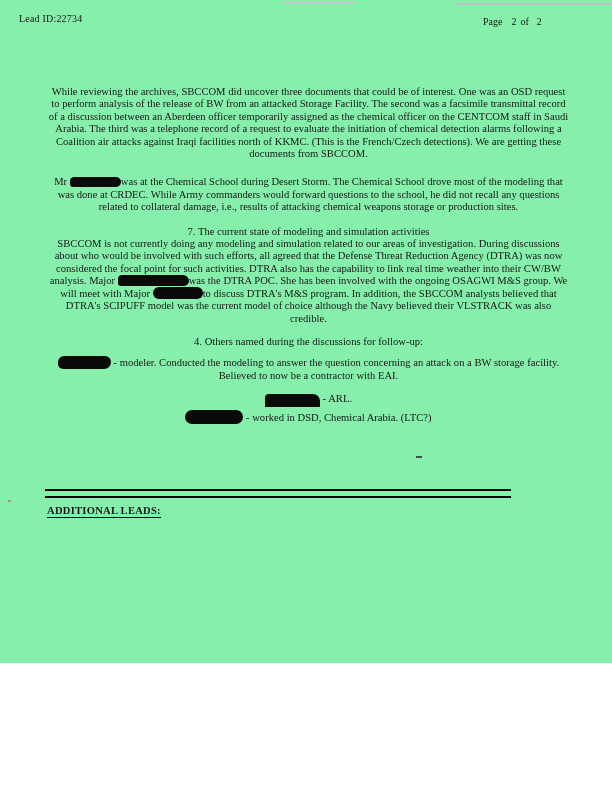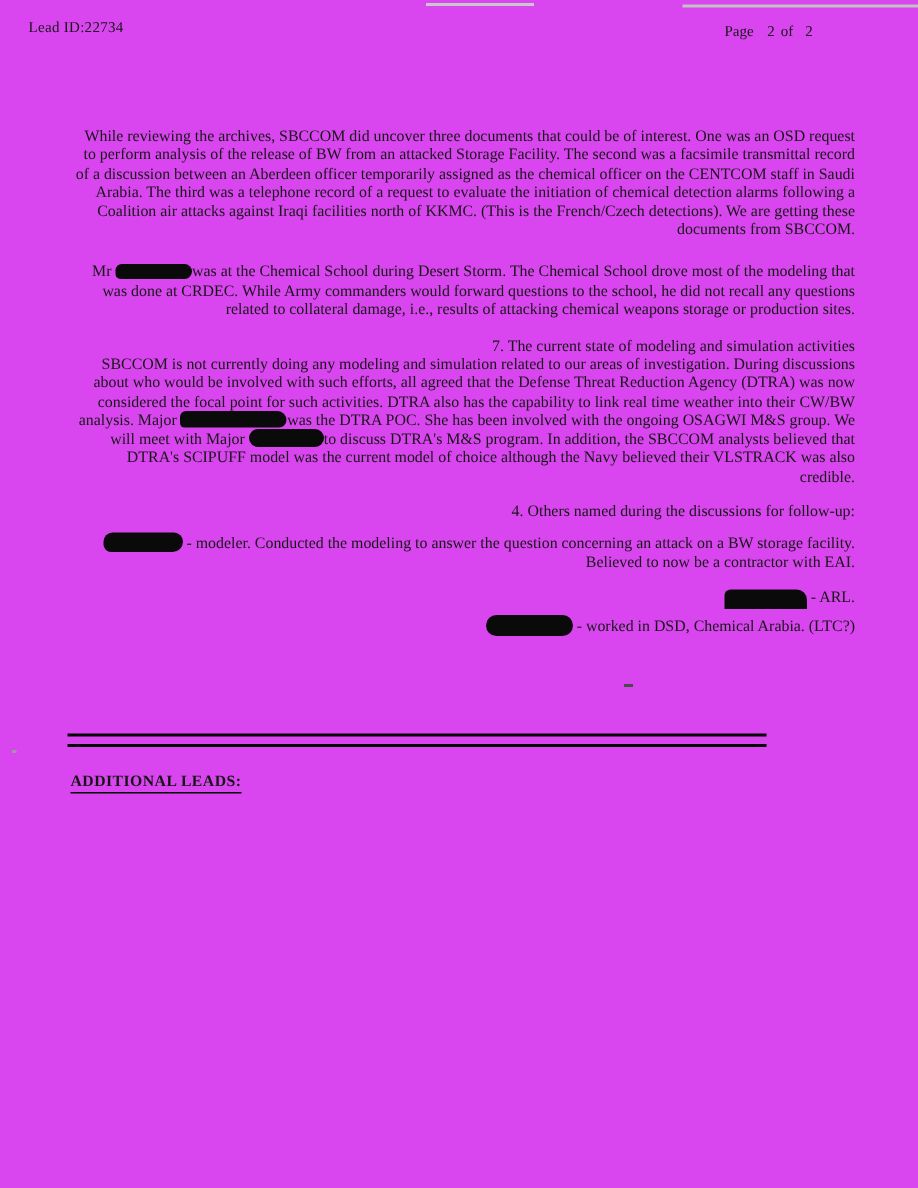--- a/index.html
+++ b/index.html
@@ -1,19 +1,19 @@
 <!DOCTYPE html>
 <html><head>
 <meta charset="utf-8">
 <style>
   html,body { margin:0; padding:0; background:#ffffff; }
   .page {
     position:relative;
-    width:612px; height:792px;
-    background:#d946ef;
+    width:612px; height:663px;
+    background:#86efac;
     font-family:"Liberation Serif","DejaVu Serif",serif;
     color:#161616;
     overflow:hidden;
   }
   
   .scan-artifact { position:absolute; background:#c8c8c8; }
   .scan-a { left:284px; top:2px; width:72px; height:2px; }
   .scan-b { left:455px; top:3px; width:157px; height:2px; background:#c2c2c2; }
   .speck-1 { left:8px; top:500px; width:3px; height:2px; background:#9a9a9a; }
   .speck-2 { left:416px; top:456px; width:6px; height:2px; background:#4a4a4a; }
@@ -26,21 +26,21 @@
     position:absolute; left:483px; top:16px;
     font-size:10px; white-space:nowrap;
   }
   .hdr-page .pg-num { margin-left:9px; }
   .hdr-page .pg-of  { margin-left:4px; }
   .hdr-page .pg-tot { margin-left:8px; }
 
   .doc-body {
     position:absolute; left:47px; top:86px; width:523px;
     font-size:10.6px; line-height:12.4px;
-    text-align:right;
+    text-align:center;
   }
   .doc-body p { margin:0; }
   .mt-para   { margin-top:16px !important; }
   .mt-head   { margin-top:12px !important; }
   .mt-head3  { margin-top:11px !important; }
   .mt-item1  { margin-top:6px  !important; }
   .mt-item2  { margin-top:9px  !important; }
   .mt-item3  { margin-top:11px !important; }
   .mt-item4  { margin-top:6px  !important; }
 
@@ -56,21 +56,21 @@
   .r-it1a   { width:59px; height:13px; border-radius:5px 9px 7px 3px; }
   .r-it1b   { width:70px; height:13px; border-radius:7px 7px 7px 5px; }
   .r-it2    { width:53px; height:13px; border-radius:6px 6px 7px 5px; }
   .r-it3a   { width:55px; height:13px; border-radius:4px 7px 0 0; margin-bottom:-3px; }
   .r-it3b   { width:78px; height:14px; border-radius:0 6px 8px 6px; margin-top:-3px; }
   .r-it4    { width:58px; height:14px; border-radius:7px; }
 
   .footer { position:absolute; left:45px; top:489px; width:466px; }
   .rule-1 { height:2px; background:#050505; }
   .rule-2 { height:2.5px; background:#050505; margin-top:4.5px; }
-  .leads-line { margin-top:18px; margin-left:2px; font-size:10.5px; }
+  .leads-line { margin-top:7px; margin-left:2px; font-size:10.5px; }
   .leads-line span {
     font-weight:bold; letter-spacing:0.3px;
     border-bottom:1.6px solid #050505; padding-bottom:1px;
     display:inline-block;
   }
 </style>
 </head>
 <body>
 
 <div class="page">

